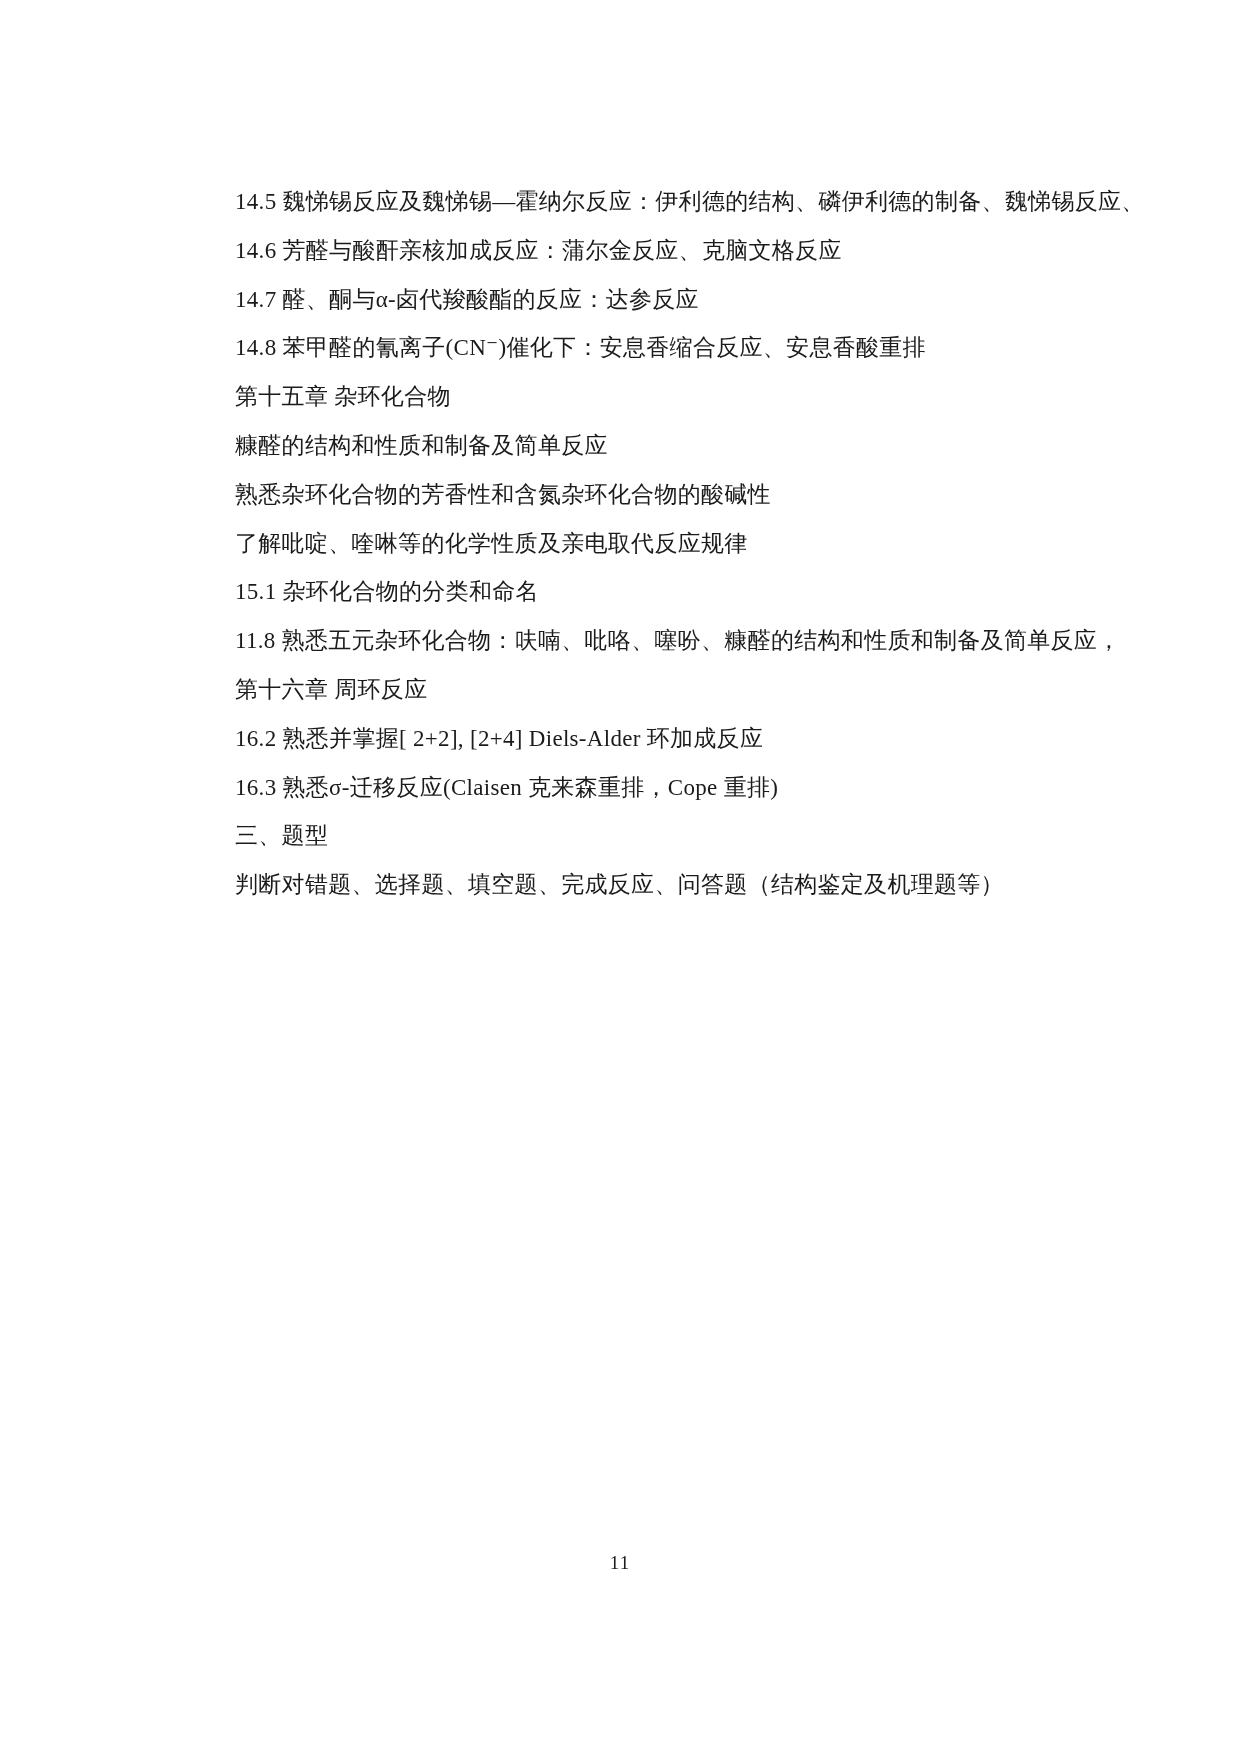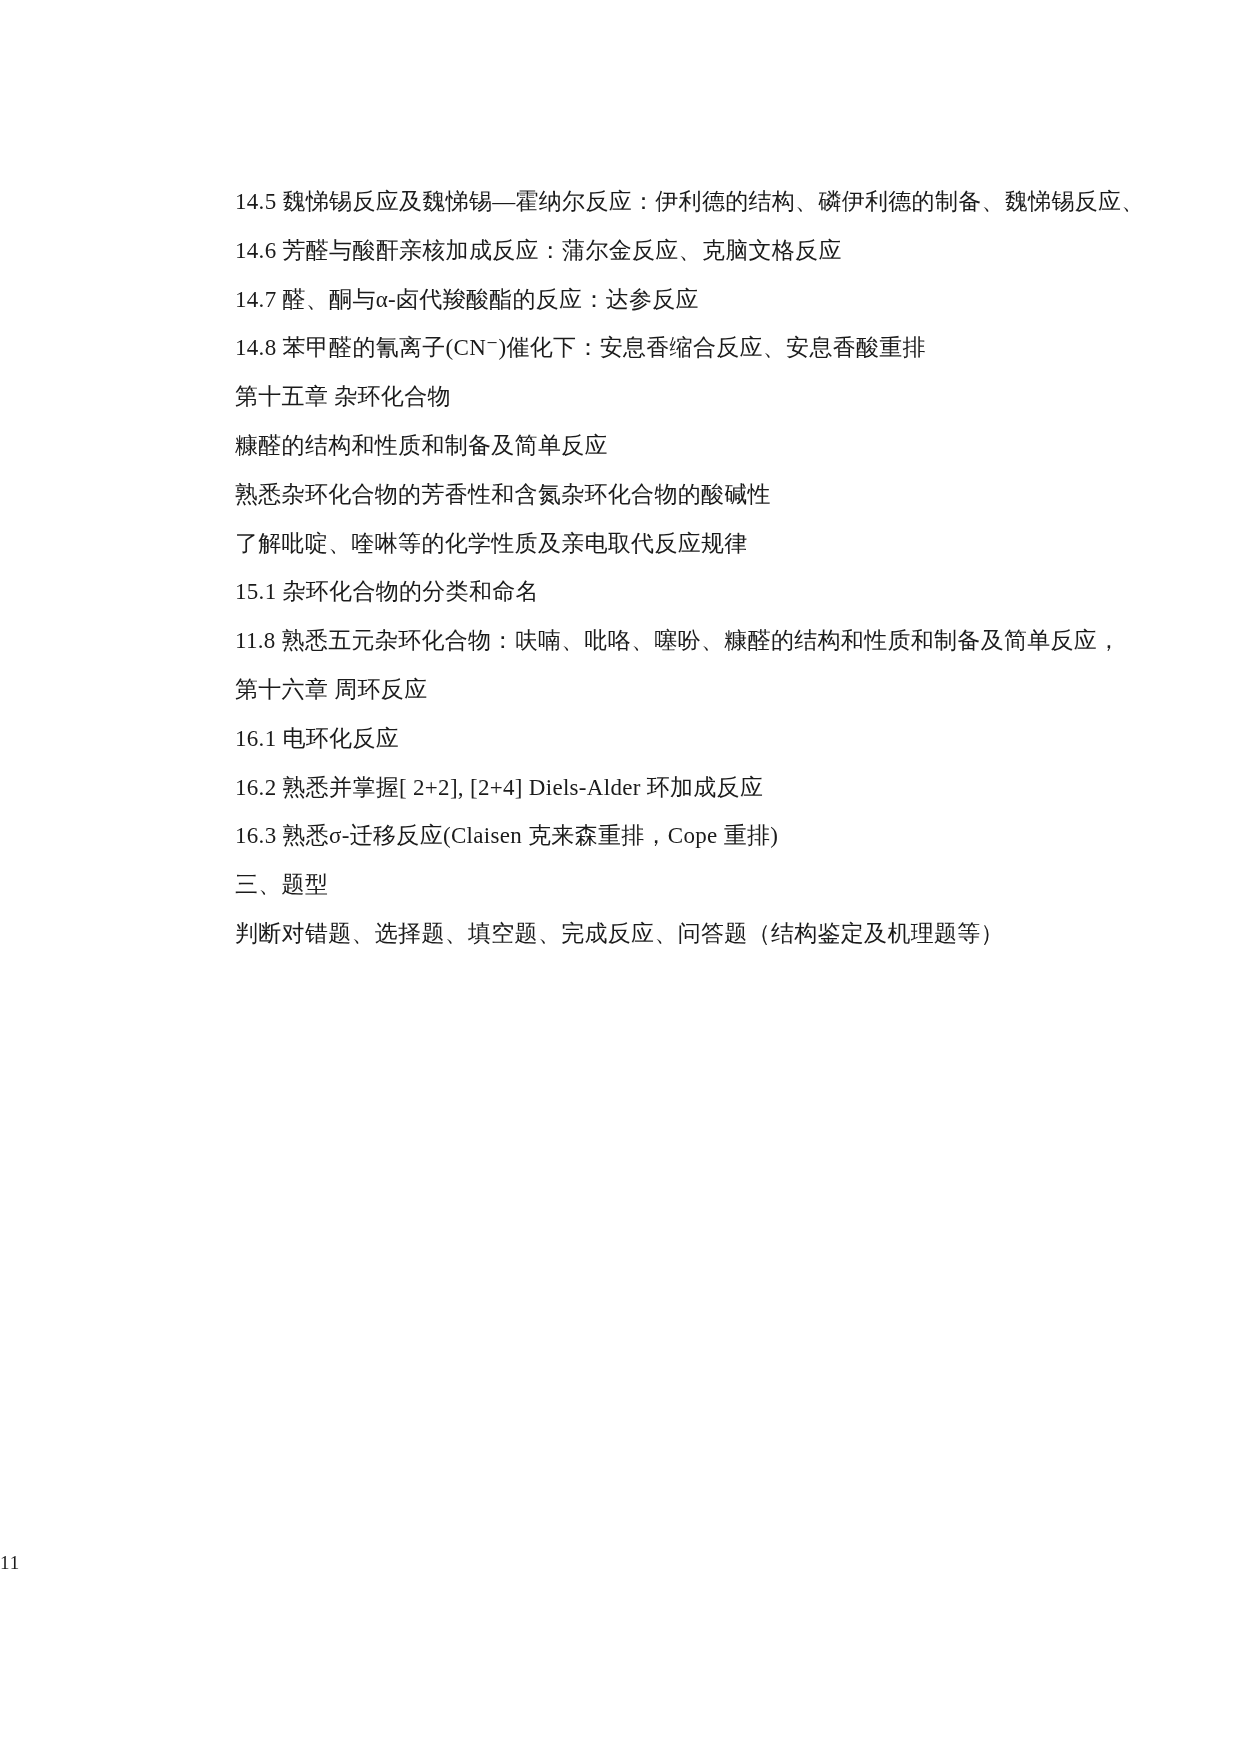--- a/index.html
+++ b/index.html
@@ -25,21 +25,21 @@
     line-height: 48.8px;
     white-space: nowrap;
     letter-spacing: 0.3px;
   }
   .line.indent { padding-left: 53px; }
   .footer {
     position: absolute;
     left: 0;
     top: 1552px;
     width: 100%;
-    text-align: left;
+    text-align: center;
   }
   .pagenum {
     font-size: 19px;
     letter-spacing: 1px;
   }
 </style>
 </head>
 <body>
 
 <div class="page">
@@ -71,23 +71,20 @@
       <div class="para">
         <div class="line indent">15.1 杂环化合物的分类和命名</div>
       </div>
       <div class="para">
         <div class="line indent">11.8 熟悉五元杂环化合物：呋喃、吡咯、噻吩、糠醛的结构和性质和制备及简单反应，</div>
       </div>
       <div class="para">
         <div class="line indent">第十六章 周环反应</div>
       </div>
       <div class="para">
-        <div class="line indent">16.1 电环化反应</div>
-      </div>
-      <div class="para">
         <div class="line indent">16.2 熟悉并掌握[ 2+2], [2+4] Diels-Alder 环加成反应</div>
       </div>
       <div class="para">
         <div class="line indent">16.3 熟悉σ-迁移反应(Claisen 克来森重排，Cope 重排)</div>
       </div>
       <div class="para">
         <div class="line indent">三、题型</div>
       </div>
       <div class="para">
         <div class="line indent">判断对错题、选择题、填空题、完成反应、问答题（结构鉴定及机理题等）</div>

